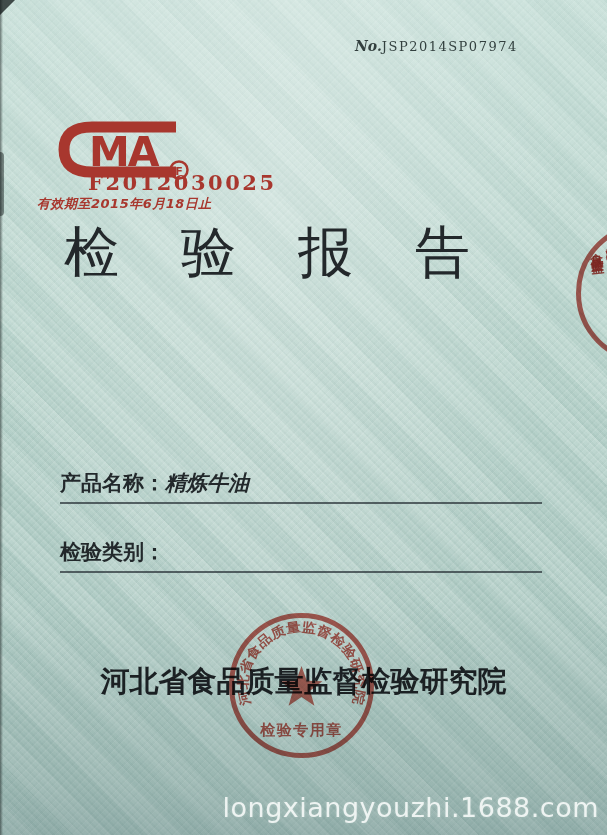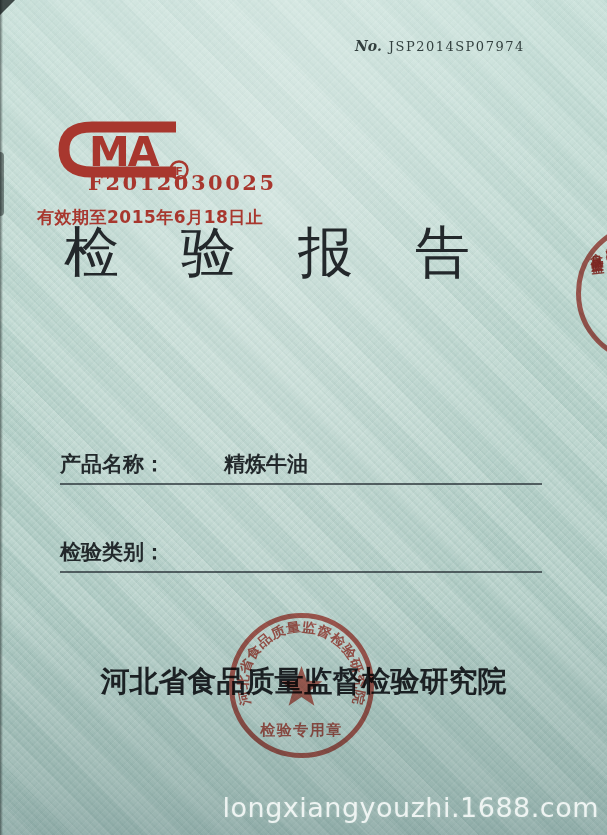--- a/index.html
+++ b/index.html
@@ -19,43 +19,43 @@
   
   .corner-tl{position:absolute;left:0;top:0;width:0;height:0;
     border-top:15px solid rgba(18,24,24,0.75);border-right:15px solid transparent;}
   .edge-left{position:absolute;left:0;top:0;bottom:0;width:3px;
     background:linear-gradient(90deg, rgba(12,18,18,0.5), rgba(12,18,18,0));}
   .edge-notch{position:absolute;left:0;top:152px;width:4px;height:64px;border-radius:0 4px 4px 0;
     background:rgba(12,18,18,0.45);}
   
   .report-no{position:absolute;left:355px;top:36px;color:#33403f;white-space:nowrap;}
   .report-no .no-label{font-family:"DejaVu Serif","Liberation Serif",serif;font-style:italic;font-weight:700;font-size:14px;}
-  .report-no .no-value{font-family:"DejaVu Serif","Liberation Serif",serif;font-size:13px;letter-spacing:1.5px;margin-left:7px;}
+  .report-no .no-value{font-family:"DejaVu Serif","Liberation Serif",serif;font-size:13px;letter-spacing:1.5px;}
   
   .cma-mark{position:absolute;left:52px;top:118px;}
   .cma-license{position:absolute;left:46px;top:170px;color:#a8372e;
     font-family:"DejaVu Serif","Liberation Serif",serif;font-size:21px;letter-spacing:2.5px;font-weight:600;margin-left:42px;}
-  .cma-validity{position:absolute;left:37px;top:206px;color:#a8372e;
-    font-size:17px;font-weight:700;letter-spacing:0.5px;}
+  .cma-validity{position:absolute;left:37px;top:195px;color:#a8372e;
+    font-size:13px;font-weight:700;letter-spacing:0.5px;font-style:italic;}
   
   .report-title{position:absolute;left:64px;top:216px;color:#23282b;
     font-size:55px;font-weight:400;letter-spacing:62px;white-space:nowrap;}
   
   .edge-stamp{position:absolute;left:576px;top:222px;width:132px;height:132px;border-radius:50%;
     border:5px solid rgba(178,52,45,0.78);mix-blend-mode:multiply;}
   .edge-stamp .col{position:absolute;color:rgba(170,48,42,0.88);font-size:13px;font-weight:700;
     writing-mode:vertical-rl;letter-spacing:2px;line-height:13px;}
   .edge-stamp .col1{left:8px;top:16px;transform:rotate(-6deg);}
   .edge-stamp .col2{left:24px;top:8px;transform:rotate(-4deg);}
   
   .field-row{position:absolute;left:60px;width:482px;height:38px;
     border-bottom:2px solid rgba(45,55,60,0.75);
     display:flex;align-items:center;color:#22282b;font-size:21px;font-weight:600;white-space:nowrap;}
-  .field-row .value{margin-left:22px;}
-  .row-0{top:445px;gap:37px;} .row-1{top:491px;} .row-2{top:533px;}
+  .field-row .value{font-style:italic;}
+  .row-0{top:464px;} .row-1{top:491px;} .row-2{top:533px;}
   
   .issuer-name{position:absolute;left:0;right:0;top:662px;text-align:center;color:#1b2023;
     font-size:29px;font-weight:700;letter-spacing:0px;white-space:nowrap;}
   .issuer-stamp{position:absolute;left:223px;top:607px;mix-blend-mode:multiply;opacity:0.92;}
   
   .watermark{position:absolute;right:8px;top:792px;color:rgba(250,253,252,0.85);
     font-size:27px;letter-spacing:0.5px;text-shadow:0 0 3px rgba(220,235,230,0.35);}
 </style>
 </head>
 <body>

